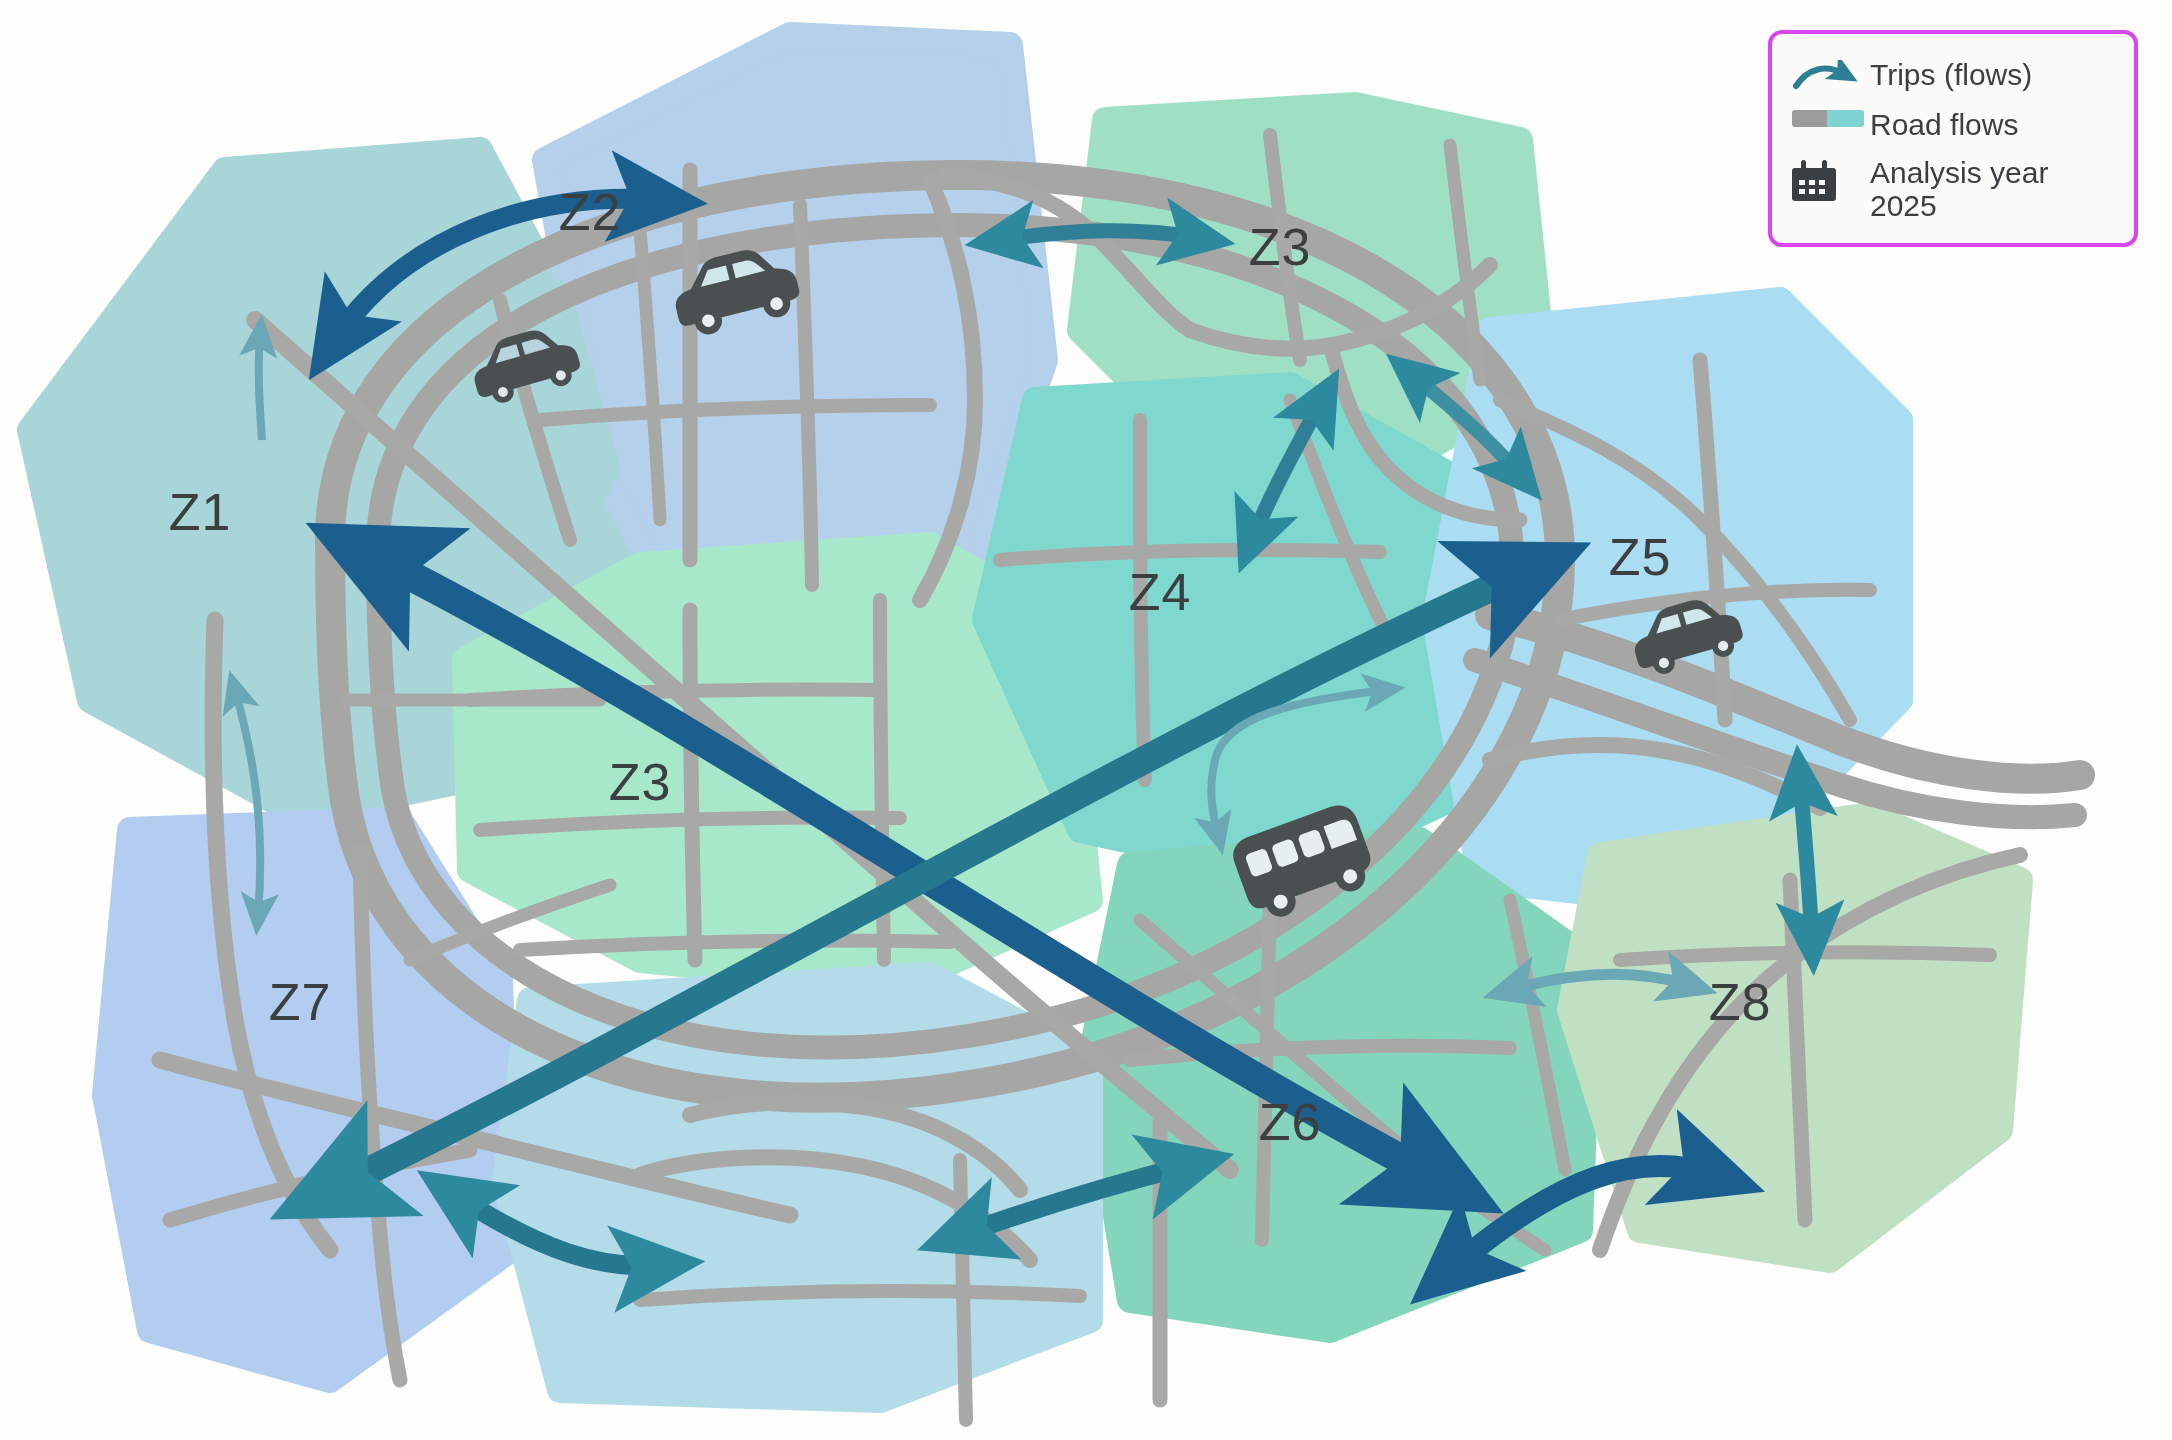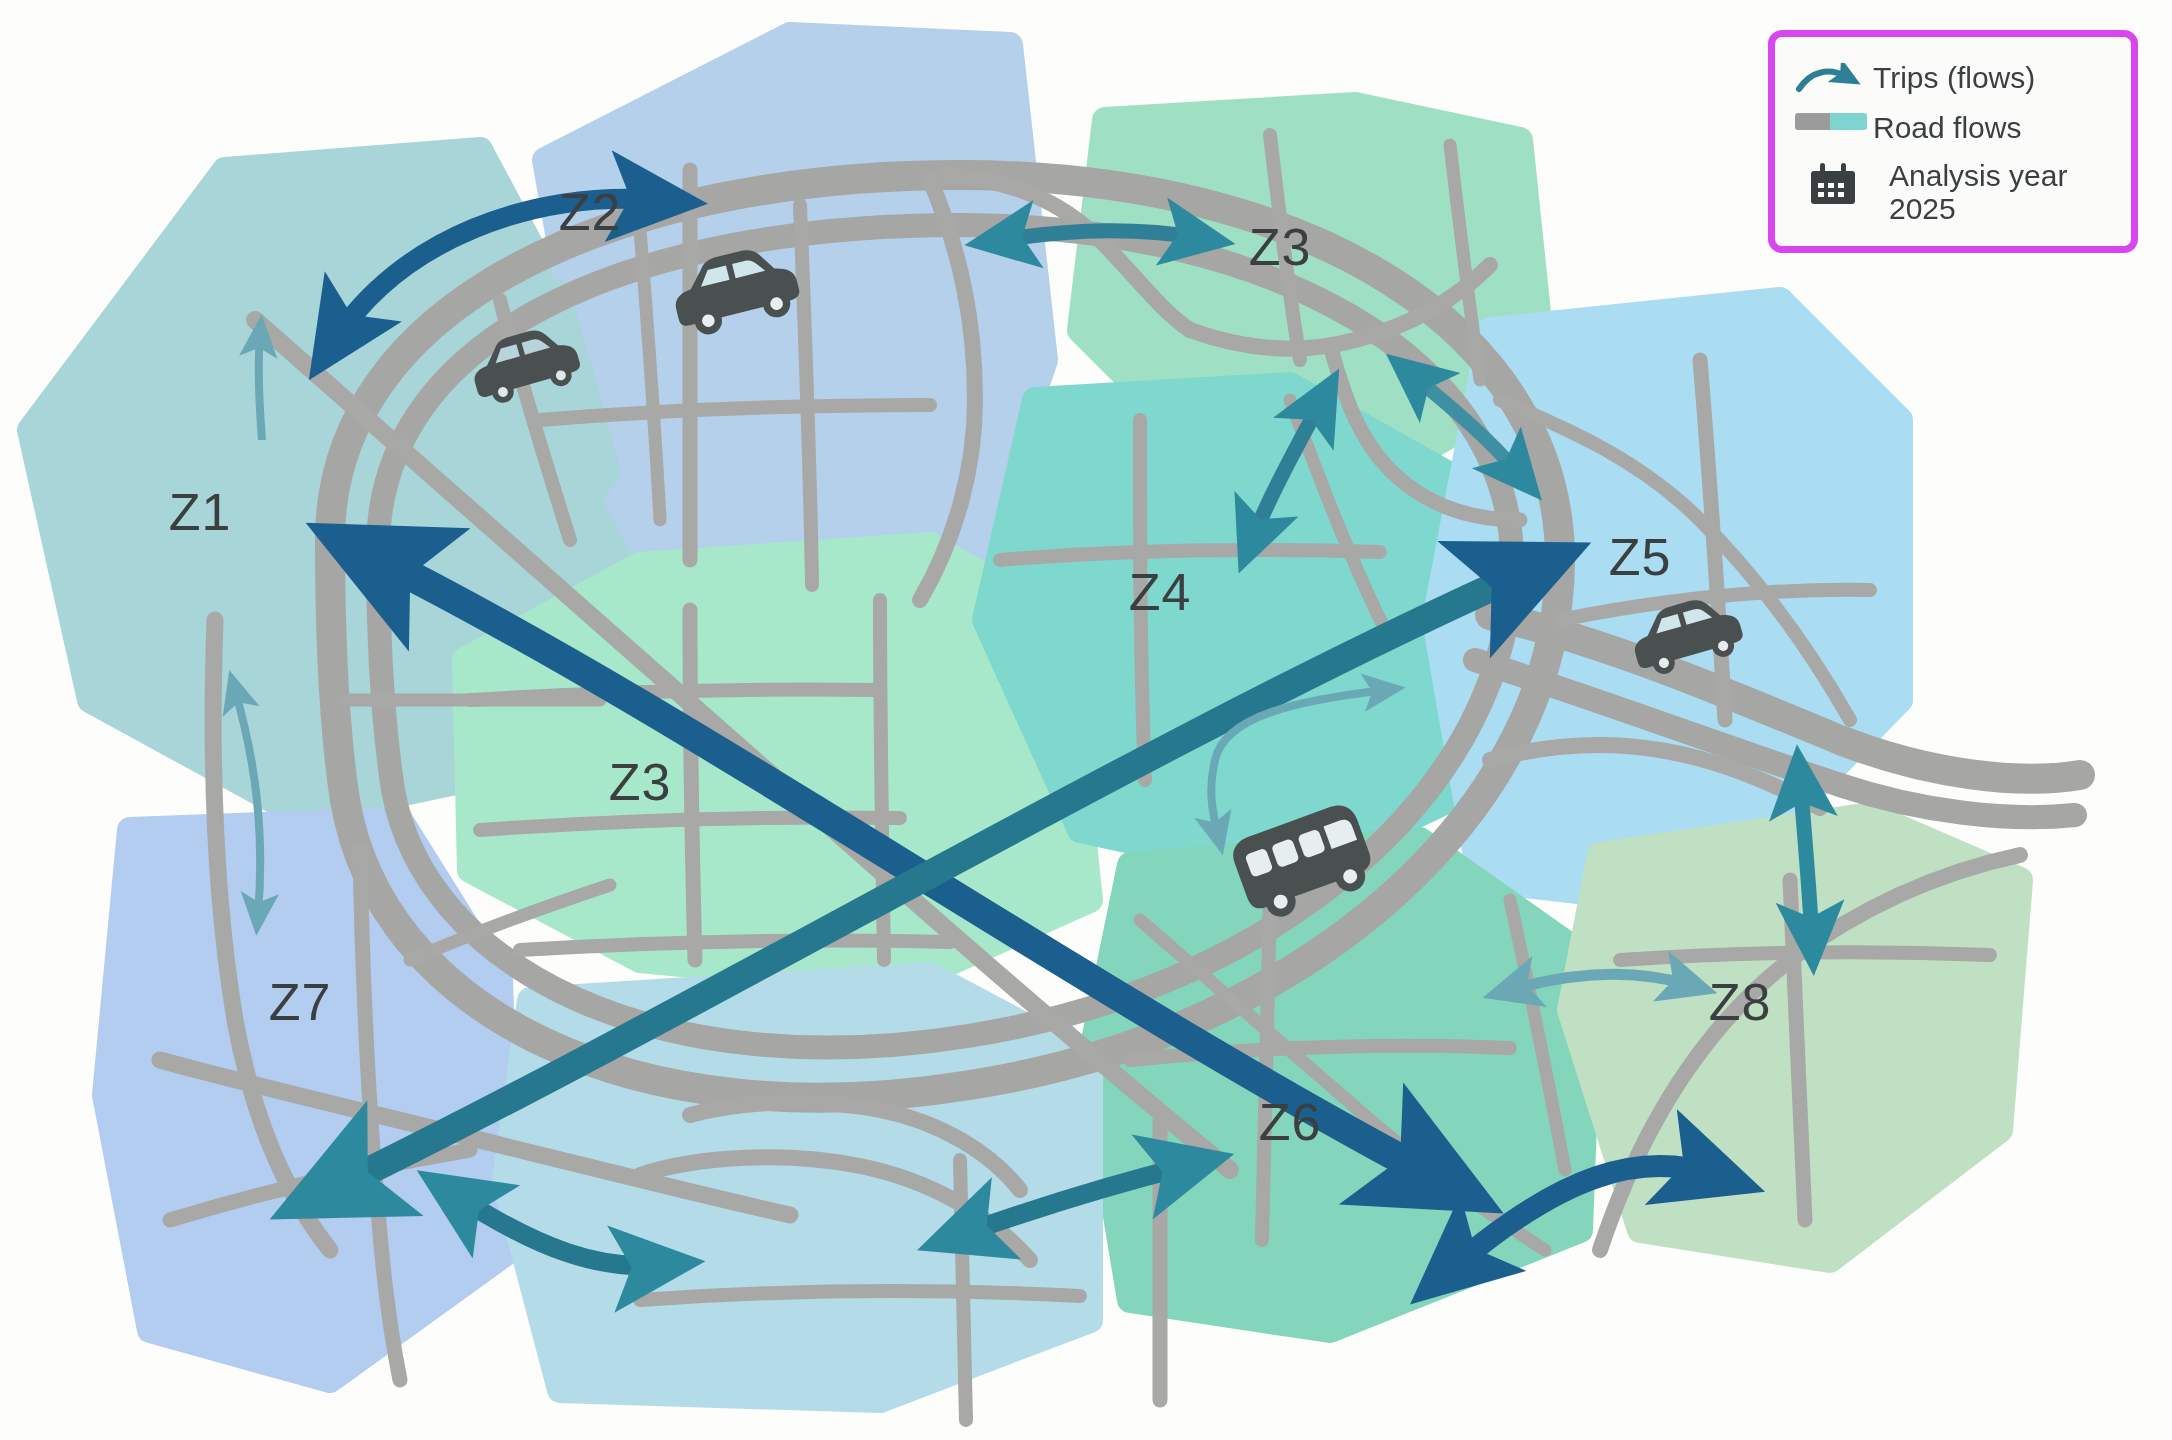--- a/index.html
+++ b/index.html
@@ -34,30 +34,30 @@
   }
 
   
   #legend {
     position: absolute;
     left: 1768px;
     top: 30px;
     width: 370px;
     box-sizing: border-box;
     background: #fbfbfa;
-    border: 7px solid #d946ef;
+    border: 4px solid #d946ef;
     border-radius: 14px;
     padding: 16px 20px 18px 20px;
   }
   .legend-row {
     display: flex;
     align-items: flex-start;
     margin: 8px 0 14px 0;
   }
-  .legend-row:last-child { margin-bottom: 2px; margin-left: 16px; }
+  .legend-row:last-child { margin-bottom: 2px; }
   .legend-key {
     width: 78px;
     min-width: 78px;
     display: flex;
     align-items: center;
     justify-content: flex-start;
     padding-top: 2px;
   }
   .legend-text {
     font-size: 30px;

